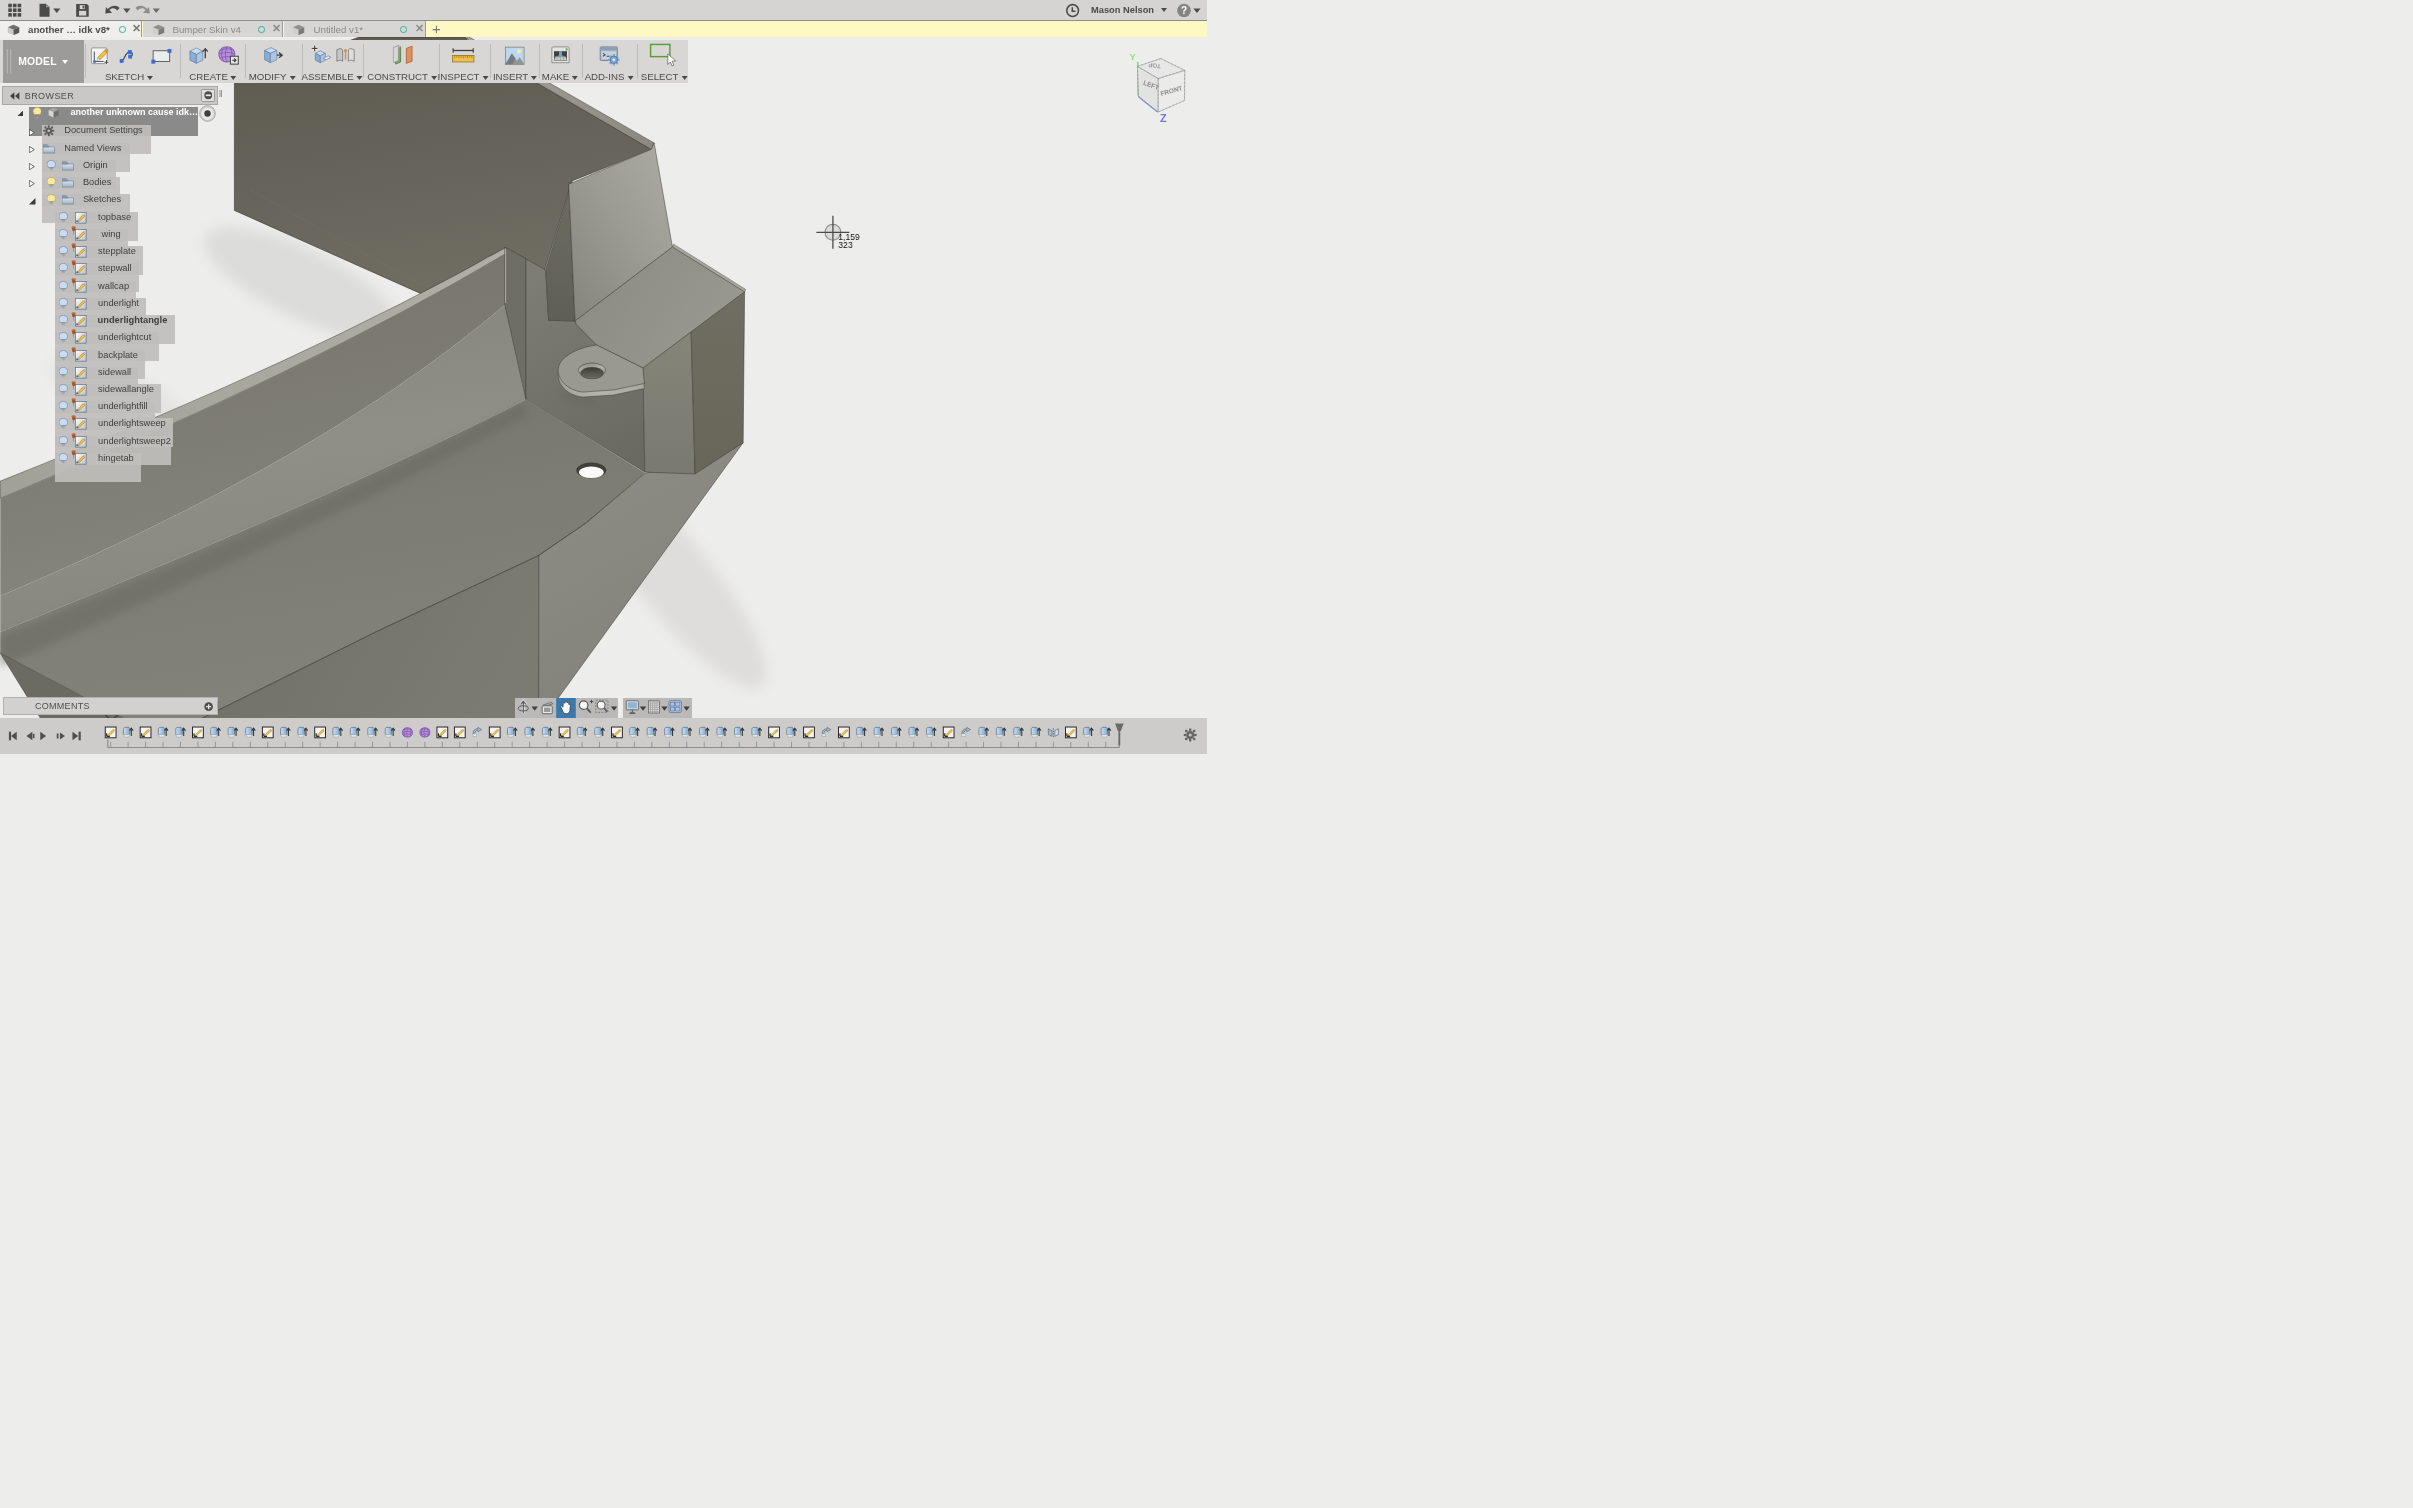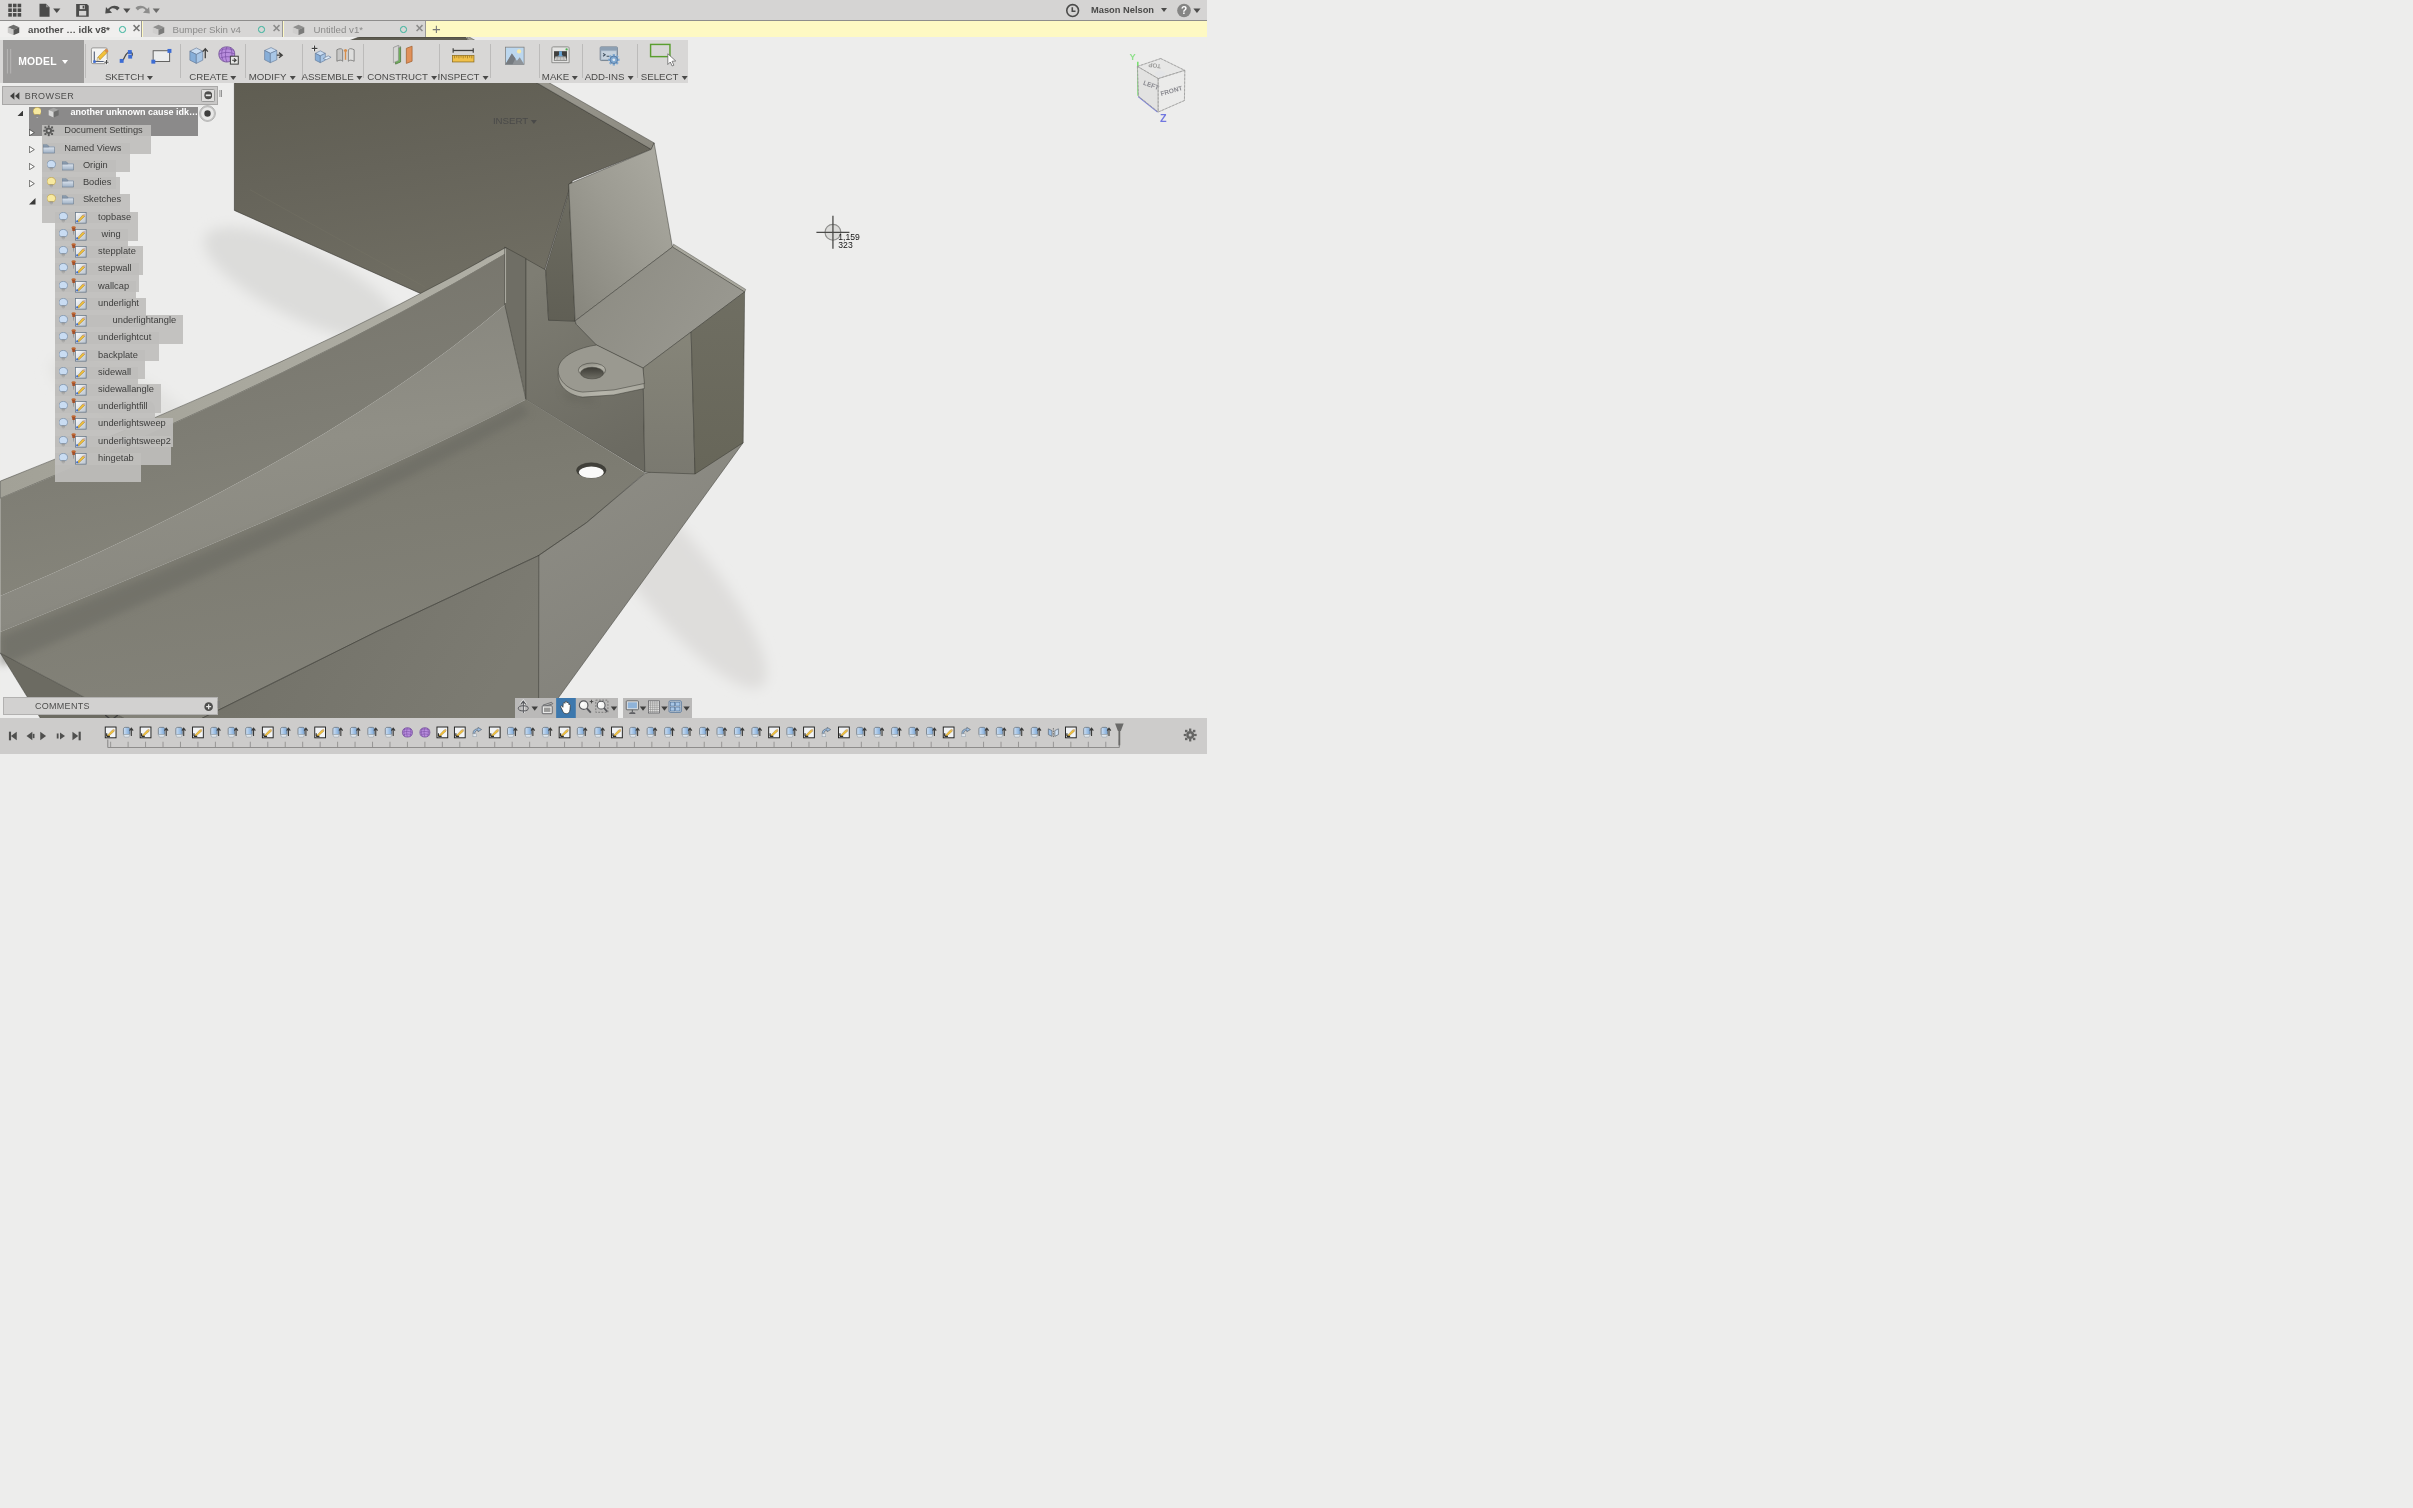--- a/index.html
+++ b/index.html
@@ -439,21 +439,21 @@
   <div class="tsep" style="left:539px;"></div>
   <div class="tsep" style="left:582px;"></div>
   <div class="tsep" style="left:637px;"></div>
 
   <span class="tlabel" style="left:129px;">SKETCH<span class="caret"></span></span>
   <span class="tlabel" style="left:213px;">CREATE<span class="caret"></span></span>
   <span class="tlabel" style="left:272px;">MODIFY<span class="caret"></span></span>
   <span class="tlabel" style="left:332px;">ASSEMBLE<span class="caret"></span></span>
   <span class="tlabel" style="left:402px;">CONSTRUCT<span class="caret"></span></span>
   <span class="tlabel" style="left:463px;">INSPECT<span class="caret"></span></span>
-  <span class="tlabel" style="left:515px;margin-top:44px;">INSERT<span class="caret"></span></span>
+  <span class="tlabel" style="left:515px;">INSERT<span class="caret"></span></span>
   <span class="tlabel" style="left:560px;">MAKE<span class="caret"></span></span>
   <span class="tlabel" style="left:609px;">ADD-INS<span class="caret"></span></span>
   <span class="tlabel" style="left:664px;">SELECT<span class="caret"></span></span>
 </div>
 <svg width="0" height="0" style="position:absolute;">
   <defs>
     <g id="bulbY">
       <path d="M6,0.5 C9.5,0.5 12,3 12,6 C12,8.2 10.5,9.3 10,10.5 L8,10.5 L4,10.5 L2,10.5 C1.5,9.3 0,8.2 0,6 C0,3 2.5,0.5 6,0.5 Z" fill="#f7e9a0" stroke="#c2a342" stroke-width="0.9"></path>
       <path d="M3.5,11 h5 M3.8,12.5 h4.4" stroke="#8a8a89" stroke-width="1"></path>
       <path d="M4.5,14 h3 l-0.8,1.5 h-1.4 Z" fill="#b5b5b4"></path>
@@ -680,21 +680,21 @@
     <svg width="8.6" height="11.5" viewBox="0 0 12 16" style="margin-left:4.3px;">
         <use href="#bulbB"></use>
       </svg>
     <span style="display:inline-block;position:relative;width:11.5px;height:11.5px;margin-left:7.2px;">
       <svg width="11.5" height="11.5" viewBox="0 0 16 16">
           <use href="#sketchIc"></use>
         </svg><svg width="6.1" height="9.3" viewBox="0 0 7 11" style="position:absolute;left:-3.6px;top:-3.2px;">
           <use href="#pinIc"></use>
         </svg>
     </span>
-    <span style="margin-left:26px;">underlightangle</span>
+    <span style="margin-left:11px;font-weight:bold;">underlightangle</span>
   </div>
   <div class="brow rowbg" style="left:55px;top:226px;padding-right:7.2px;">
     <svg width="8.6" height="11.5" viewBox="0 0 12 16" style="margin-left:4.3px;">
         <use href="#bulbB"></use>
       </svg>
     <span style="display:inline-block;position:relative;width:11.5px;height:11.5px;margin-left:7.2px;">
       <svg width="11.5" height="11.5" viewBox="0 0 16 16">
           <use href="#sketchIc"></use>
         </svg><svg width="6.1" height="9.3" viewBox="0 0 7 11" style="position:absolute;left:-3.6px;top:-3.2px;">
           <use href="#pinIc"></use>

